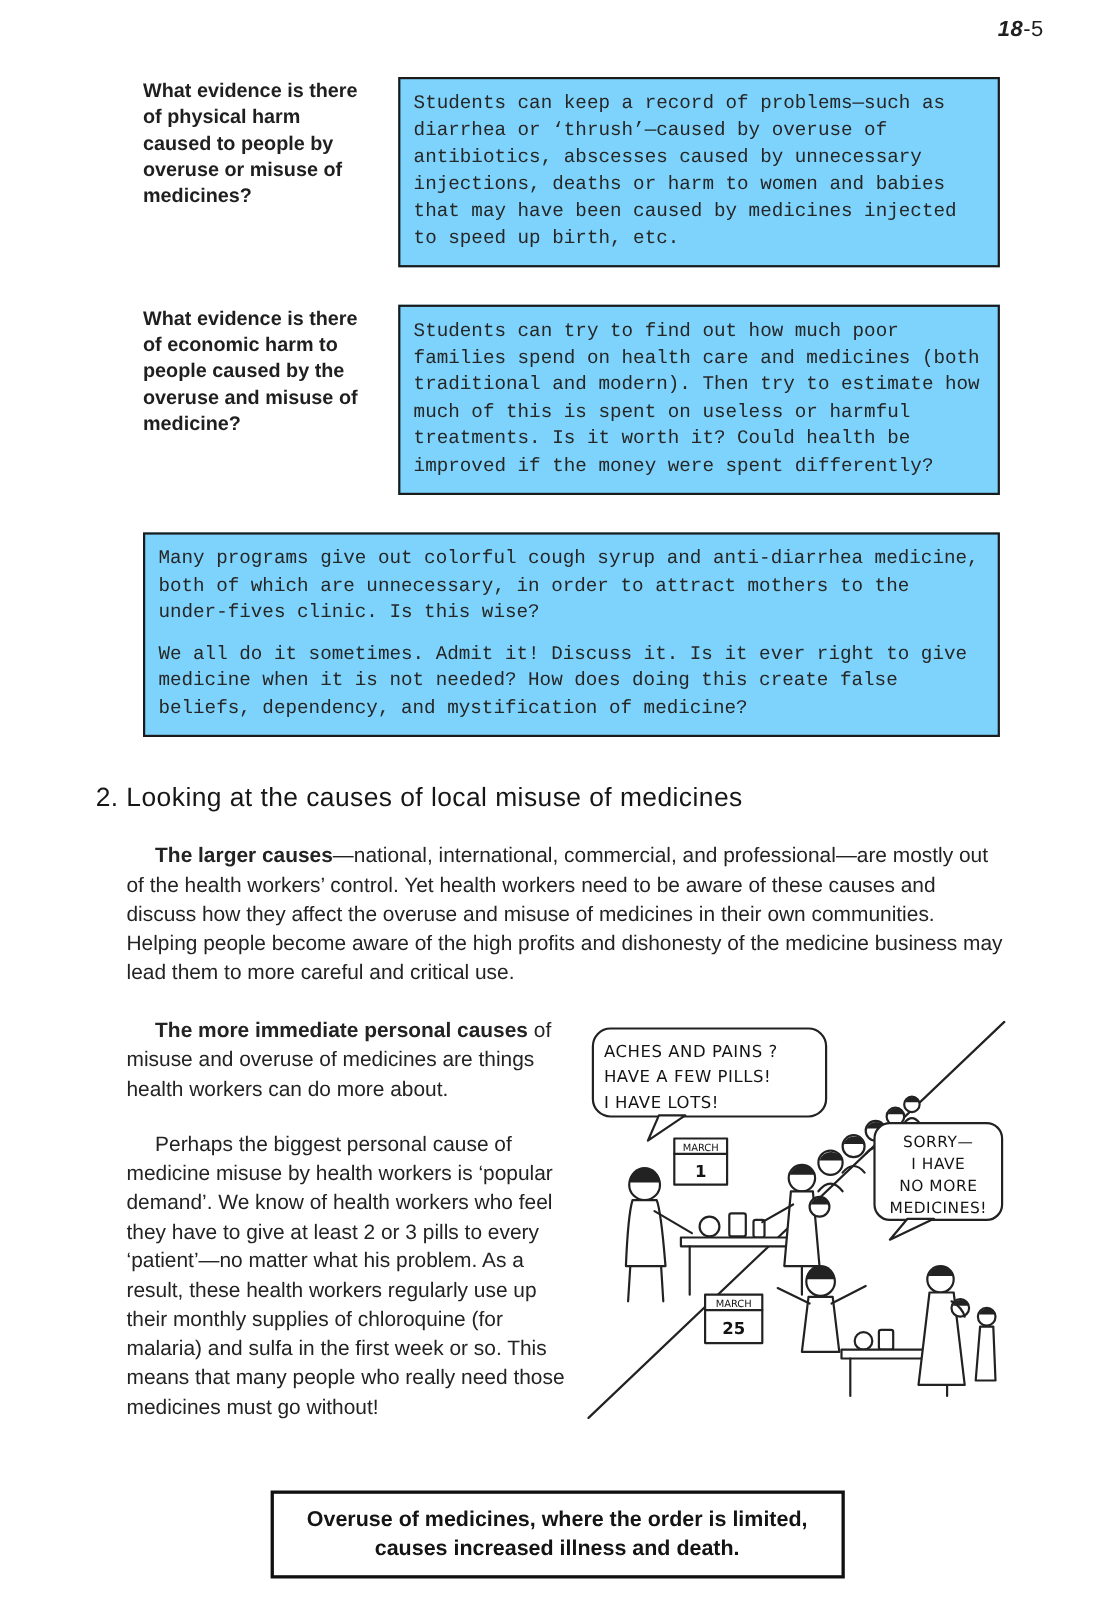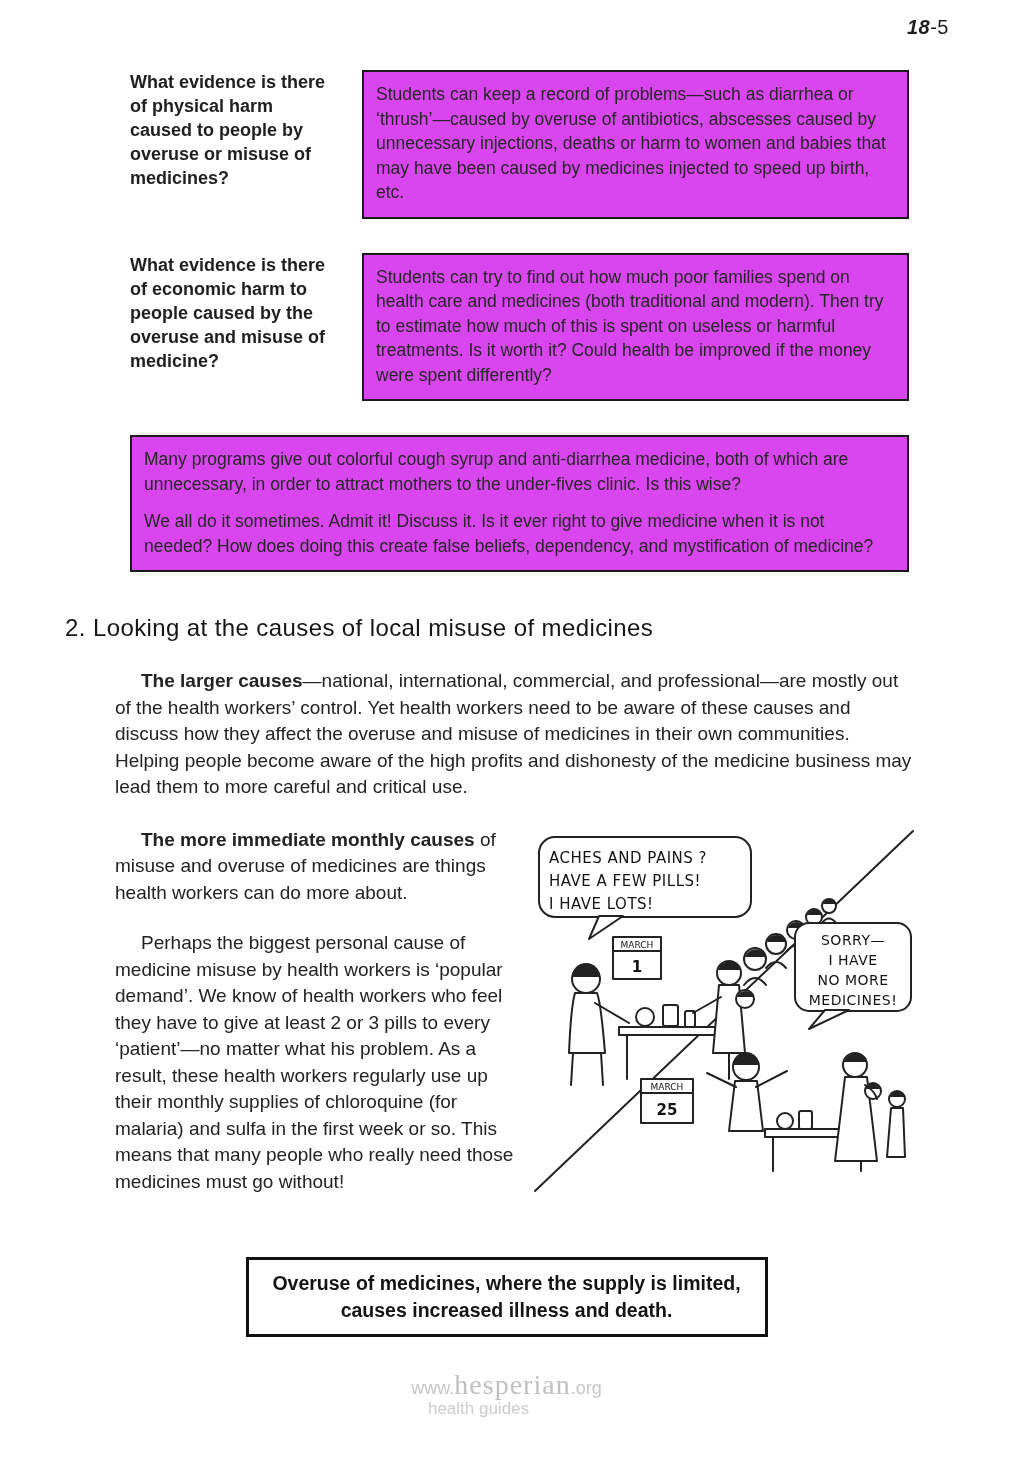--- a/index.html
+++ b/index.html
@@ -16,27 +16,27 @@
   .page-number .pn-bold { font-weight:bold;font-style:italic; }
 
   
   .qa { margin:54px 104px 0 130px; display:flex; flex-direction:column; gap:34px; }
   .qa-row { display:flex; gap:22px; align-items:flex-start; }
   .question {
     flex:0 0 210px; width:210px; font-weight:bold; font-size:18px; line-height:24px;
   }
   .answer {
     flex:1 1 auto; border:2px solid #1b1b1b; padding:10px 14px 12px 12px;
-    font-size:17.5px; line-height:24.5px; color:#262626; background:#d946ef;
+    font-size:17.5px; line-height:24.5px; color:#262626; background:#7dd3fc;font-family:Liberation Mono, monospace;
   }
   .answer p + p { margin-top:13px; }
 
   
   .section-heading {
-    margin:42px 90px 0 65px; font-size:24px; font-weight:normal; letter-spacing:0.4px;
+    margin:42px 90px 0 87px; font-size:24px; font-weight:normal; letter-spacing:0.4px;
     color:#161616;
   }
   .body-para {
     margin:26px 98px 0 115px; font-size:19px; line-height:26.5px; text-indent:26px;
     color:#232323;
   }
   .body-para b { font-weight:bold; }
 
   .two-col { margin:24px 98px 0 115px; overflow:hidden; }
   .illustration {
@@ -219,28 +219,28 @@
           <g>
             <rect x="108" y="252" width="52" height="44" class="skw"></rect>
             <line x1="108" y1="266" x2="160" y2="266" class="sk"></line>
             <text x="134" y="263" text-anchor="middle" class="cal-m">MARCH</text>
             <text x="134" y="288" text-anchor="middle" class="cal-d">25</text>
           </g>
         </g>
       </svg>
     </div>
 
-    <p class="body-para"><b>The more immediate monthly causes</b><span> of misuse and overuse of medicines are things health workers can do more about.</span></p>
+    <p class="body-para"><b>The more immediate personal causes</b><span> of misuse and overuse of medicines are things health workers can do more about.</span></p>
 
     <p class="body-para">Perhaps the biggest personal cause of medicine misuse by health workers is ‘popular demand’. We know of health workers who feel they have to give at least 2 or 3 pills to every ‘patient’—no matter what his problem. As a result, these health workers regularly use up their monthly supplies of chloroquine (for malaria) and sulfa in the first week or so. This means that many people who really need those medicines must go without!</p>
 
   </div>
 
   <div class="callout">
-    <div>Overuse of medicines, where the supply is limited,</div>
+    <div>Overuse of medicines, where the order is limited,</div>
     <div>causes increased illness and death.</div>
   </div>
 
   <div class="footer">
     <div class="footer-line">
       <span class="footer-www">www.</span><span class="footer-name">hesperian</span><span class="footer-org">.org</span>
     </div>
     <div class="footer-tagline">health guides</div>
   </div>
 

